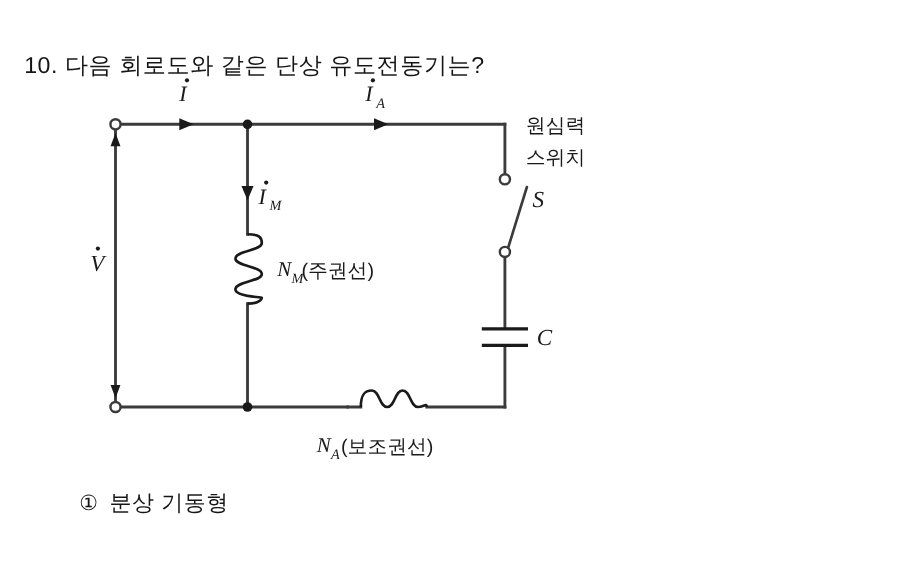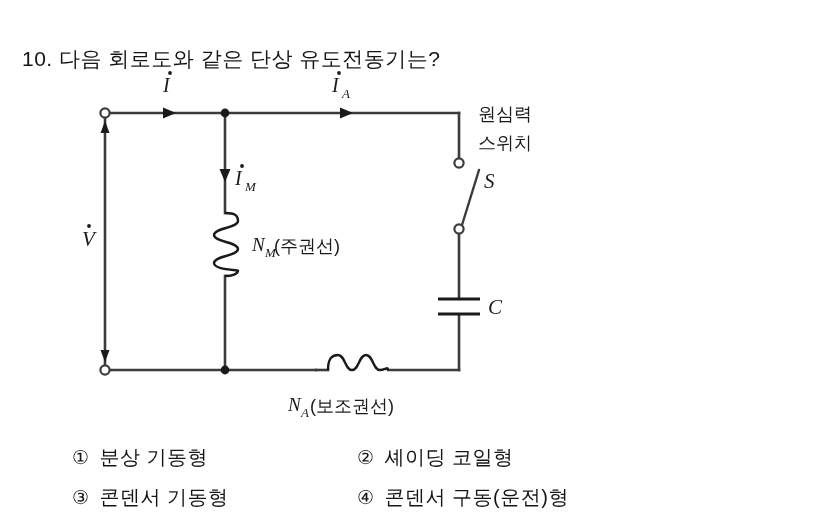--- a/index.html
+++ b/index.html
@@ -183,22 +183,13 @@
     </g>
     <text class="lbl" x="428" y="256" font-size="21">C</text>
 
   </svg>
 </div>
 
 <div id="answer-options">
   <div class="opt opt-1">
     <span class="marker">①</span><span>분상 기동형</span>
   </div>
-  <div class="opt opt-2">
-    <span class="marker">②</span><span>셰이딩 코일형</span>
-  </div>
-  <div class="opt opt-3">
-    <span class="marker">③</span><span>콘덴서 기동형</span>
-  </div>
-  <div class="opt opt-4">
-    <span class="marker">④</span><span>콘덴서 구동(운전)형</span>
-  </div>
 </div>
 
 </body></html>

